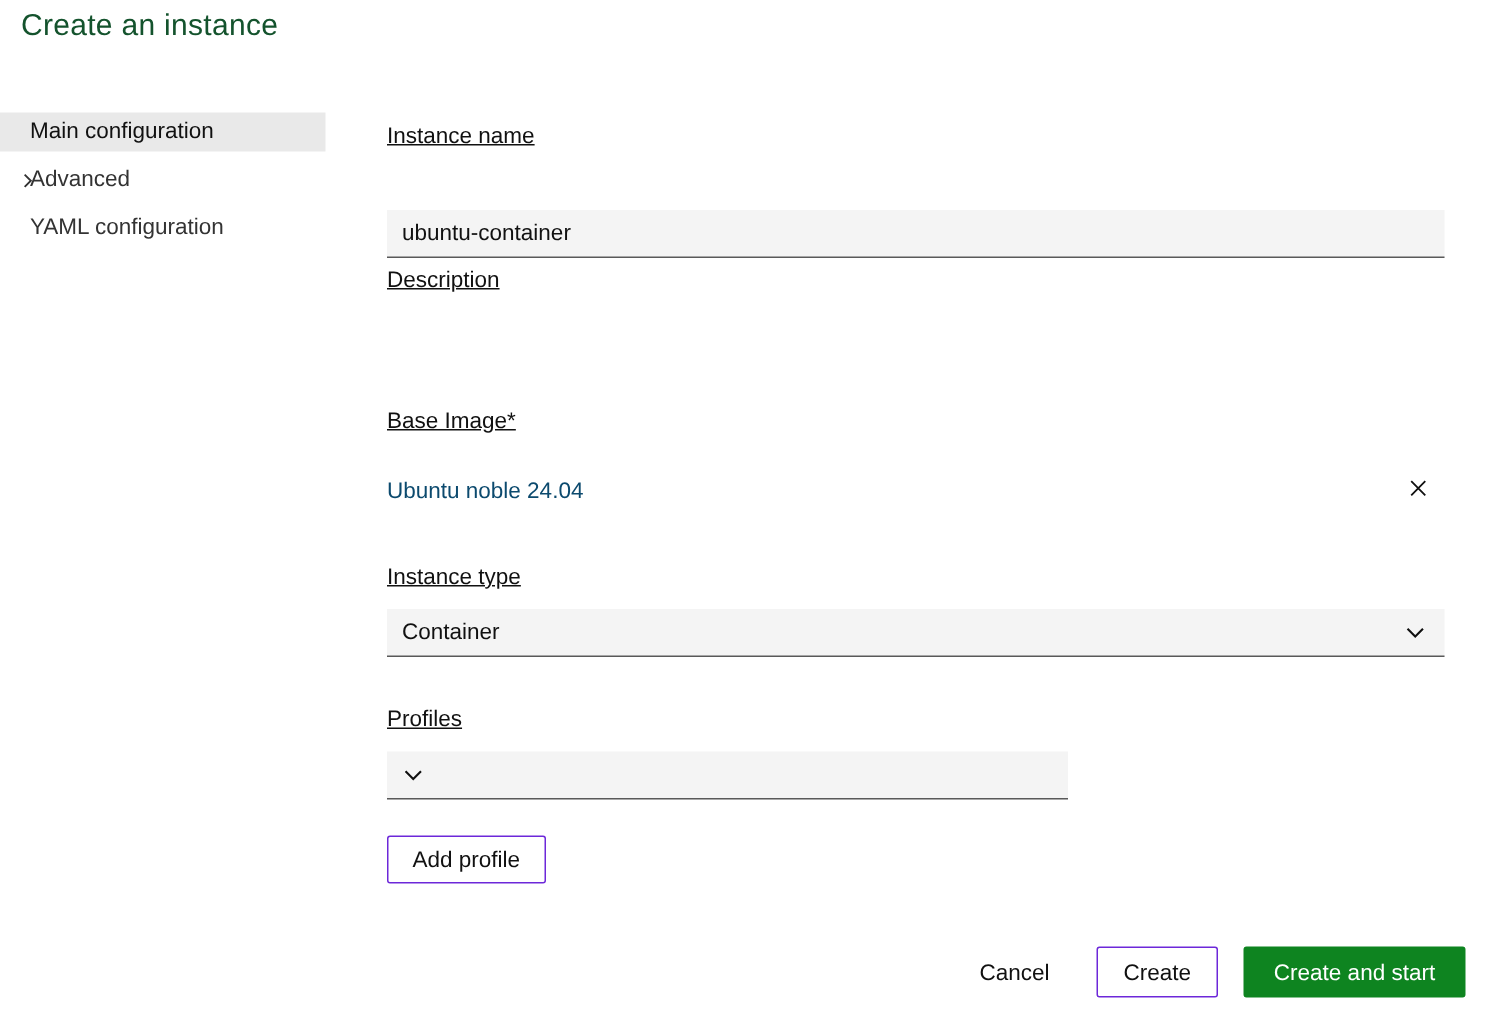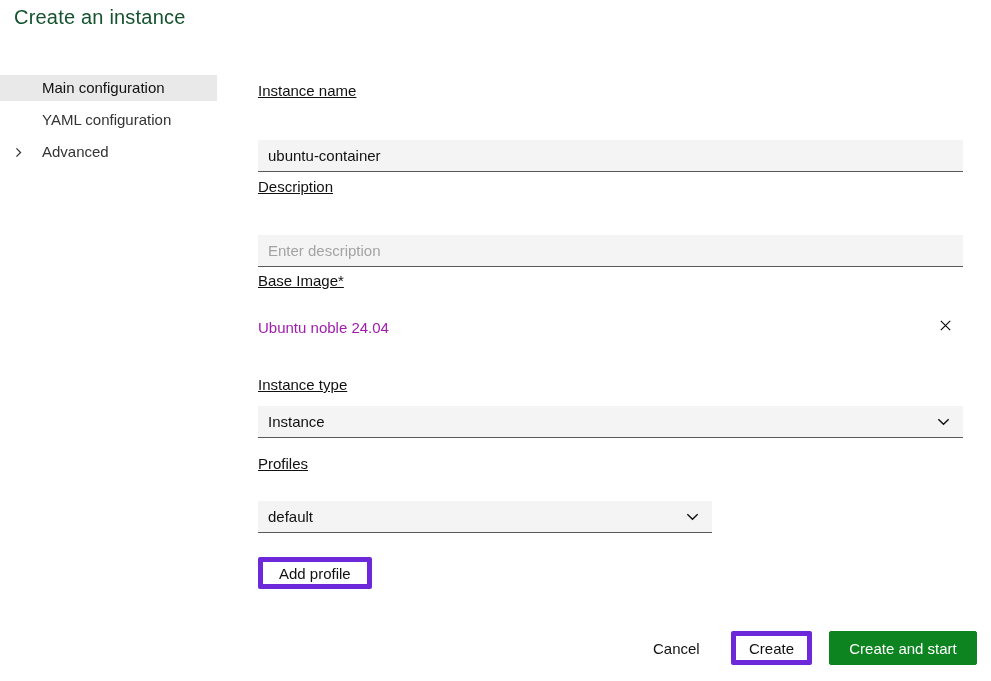--- a/index.html
+++ b/index.html
@@ -27,21 +27,21 @@
   
   .sidebar { position: absolute; left: 0; top: 75px; width: 217px; }
   .side-item {
     position: relative;
     height: 26px;
     line-height: 26px;
     margin-bottom: 6px;
     font-size: 15px;
     color: #333333;
     cursor: pointer;
-    padding-left: 42px;
+    padding-left: 20px;
     white-space: nowrap;
   }
   .side-item.selected { background: #e9e9e9; color: #111111; }
   .side-chevron {
     position: absolute;
     left: 12px;
     top: 7px;
     width: 12px;
     height: 12px;
     display: inline-flex;
@@ -76,21 +76,21 @@
   .text-input::placeholder { color: #a3a3a3; opacity: 1; }
 
   .base-image-row {
     position: absolute;
     left: 0;
     width: 705px;
     height: 24px;
     display: flex;
     align-items: center;
   }
-  .base-image-value { font-size: 15px; color: #a21caf; flex: 1; }
+  .base-image-value { font-size: 15px; color: #0c4a6e; flex: 1; }
   .clear-btn {
     position: absolute;
     right: 9px;
     top: 1px;
     width: 18px;
     height: 18px;
     display: inline-flex;
     align-items: center;
     justify-content: center;
     cursor: pointer;
@@ -115,21 +115,21 @@
   .select-chevron { display: inline-flex; align-items: center; }
 
   .btn {
     display: inline-flex;
     align-items: center;
     justify-content: center;
     font-family: "Liberation Sans", sans-serif;
     font-size: 15px;
     color: #111111;
     background: #ffffff;
-    border: 5px solid #6d28d9;
+    border: 1px solid #6d28d9;
     border-radius: 2px;
     cursor: pointer;
     padding: 0 16px;
   }
   .btn-add-profile { position: absolute; left: 0; top: 482px; height: 32px; }
 
   
   .btn-cancel {
     position: absolute;
     left: 645px;
@@ -165,63 +165,61 @@
 
 <div id="app">
 
   <h1 class="page-title">Create an instance</h1>
 
   <nav class="sidebar">
     <div class="side-item selected">
       <span>Main configuration</span>
     </div>
     <div class="side-item">
-      <span>YAML configuration</span>
-    </div>
-    <div class="side-item">
       <span class="side-chevron">
         <svg width="11" height="11" viewBox="0 0 16 16">
             <path d="M5 2l6 6-6 6" fill="none" stroke="#333333" stroke-width="1.8"></path>
           </svg>
       </span>
       <span>Advanced</span>
     </div>
+    <div class="side-item">
+      <span>YAML configuration</span>
+    </div>
   </nav>
 
   <div class="form">
 
     <label class="field-label" style="top:7px;">Instance name</label>
     <input class="text-input" style="top: 37px;" type="text" value="ubuntu-container">
 
     <label class="field-label" style="top:103px;text-align:right;">Description</label>
-    <input class="text-input" style="top: 132px;" type="text" placeholder="Enter description">
 
     <label class="field-label" style="top:197px;">Base Image*</label>
     <div class="base-image-row" style="top:240px;">
       <span class="base-image-value">Ubuntu noble 24.04</span>
       <button class="clear-btn" aria-label="clear base image">
         <svg width="15" height="15" viewBox="0 0 16 16">
             <path d="M3 3l10 10M13 3L3 13" stroke="#111111" stroke-width="1.3" fill="none"></path>
           </svg>
       </button>
     </div>
 
     <label class="field-label" style="top:301px;">Instance type</label>
     <div class="select-box" style="top:331px; width:705px;">
-      <span class="select-value">Instance</span>
+      <span class="select-value">Container</span>
       <span class="select-chevron">
         <svg width="15" height="15" viewBox="0 0 16 16">
             <path d="M2.5 5.5L8 11l5.5-5.5" fill="none" stroke="#111111" stroke-width="1.5"></path>
           </svg>
       </span>
     </div>
 
-    <label class="field-label" style="top:380px;">Profiles</label>
+    <label class="field-label" style="top:396px;">Profiles</label>
     <div class="select-box" style="top:426px; width:454px;">
-      <span class="select-value">default</span>
       <span class="select-chevron">
         <svg width="15" height="15" viewBox="0 0 16 16">
             <path d="M2.5 5.5L8 11l5.5-5.5" fill="none" stroke="#111111" stroke-width="1.5"></path>
           </svg>
       </span>
     </div>
 
     <button class="btn btn-add-profile">Add profile</button>
 
   </div>

